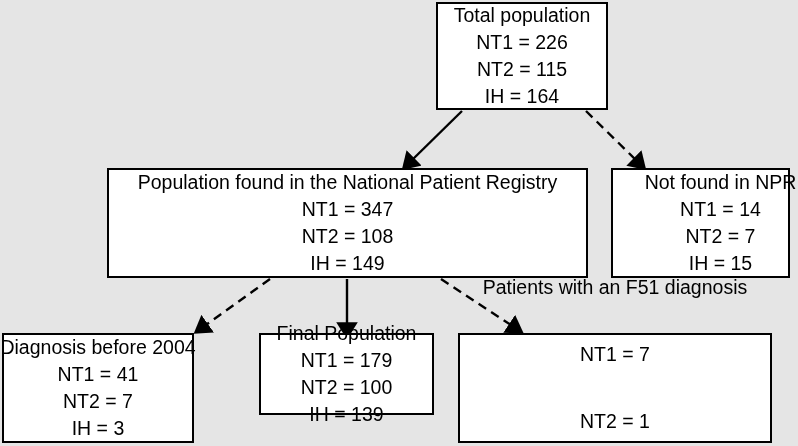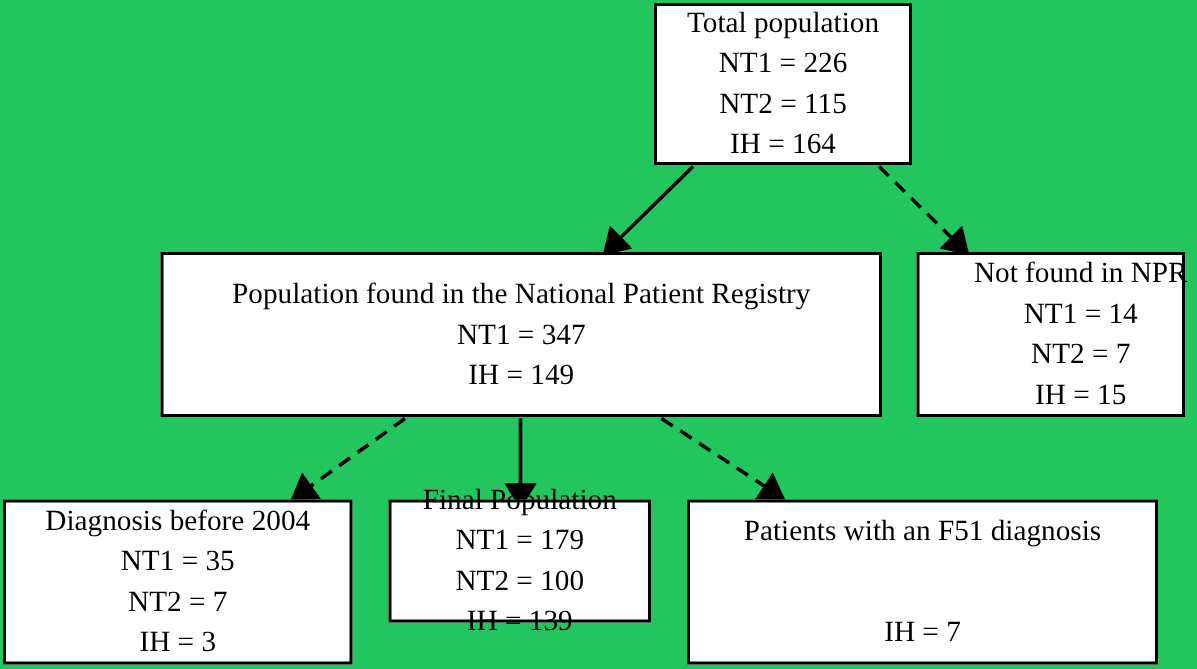--- a/index.html
+++ b/index.html
@@ -5,22 +5,22 @@
 <style>
   html, body {
     margin: 0;
     padding: 0;
     background: #ffffff;
   }
   #canvas {
     position: relative;
     width: 798px;
     height: 446px;
-    background: #22c55e;
-    font-family: Liberation Serif, serif;
+    background: #e5e5e5;
+    font-family: Liberation Sans, sans-serif;
     overflow: hidden;
   }
   #arrow-layer {
     position: absolute;
     left: 0;
     top: 0;
     width: 798px;
     height: 446px;
     pointer-events: none;
   }
@@ -40,21 +40,21 @@
     color: #000000;
     font-size: 19.5px;
     line-height: 27px;
     white-space: nowrap;
     letter-spacing: 0px;
   }
   
   #node-total      { left: 436px; top: 2px;   width: 172px; height: 108px; }
   #node-npr        { left: 107px; top: 168px; width: 481px; height: 110px; }
   #node-notfound   { left: 611px; top: 168px; width: 179px; height: 110px; padding-left: 40px; }
-  #node-before2004 { left: 2px;   top: 333px; width: 233px; height: 110px; }
+  #node-before2004 { left: 2px;   top: 333px; width: 192px; height: 110px; }
   #node-final      { left: 259px; top: 333px; width: 175px; height: 82px; }
   #node-f51        { left: 458px; top: 333px; width: 314px; height: 110px; gap: 40px; }
 </style>
 </head>
 <body>
 
 <div id="canvas">
 
   <svg id="arrow-layer" viewBox="0 0 798 446" width="798" height="446">
     <defs>
@@ -77,42 +77,45 @@
   <div class="node" id="node-total">
     <div class="node-title">Total population</div>
     <div class="node-line">NT1 = 226</div>
     <div class="node-line">NT2 = 115</div>
     <div class="node-line">IH = 164</div>
   </div>
 
   <div class="node" id="node-npr">
     <div class="node-title">Population found in the National Patient Registry</div>
     <div class="node-line">NT1 = 347</div>
+    <div class="node-line">NT2 = 108</div>
     <div class="node-line">IH = 149</div>
   </div>
 
   <div class="node" id="node-notfound">
     <div class="node-title">Not found in NPR</div>
     <div class="node-line">NT1 = 14</div>
     <div class="node-line">NT2 = 7</div>
     <div class="node-line">IH = 15</div>
   </div>
 
   <div class="node" id="node-before2004">
     <div class="node-title">Diagnosis before 2004</div>
-    <div class="node-line">NT1 = 35</div>
+    <div class="node-line">NT1 = 41</div>
     <div class="node-line">NT2 = 7</div>
     <div class="node-line">IH = 3</div>
   </div>
 
   <div class="node" id="node-final">
     <div class="node-title">Final Population</div>
     <div class="node-line">NT1 = 179</div>
     <div class="node-line">NT2 = 100</div>
     <div class="node-line">IH = 139</div>
   </div>
 
   <div class="node" id="node-f51">
     <div class="node-title">Patients with an F51 diagnosis</div>
+    <div class="node-line">NT1 = 7</div>
+    <div class="node-line">NT2 = 1</div>
     <div class="node-line">IH = 7</div>
   </div>
 
 </div>
 
 </body></html>

